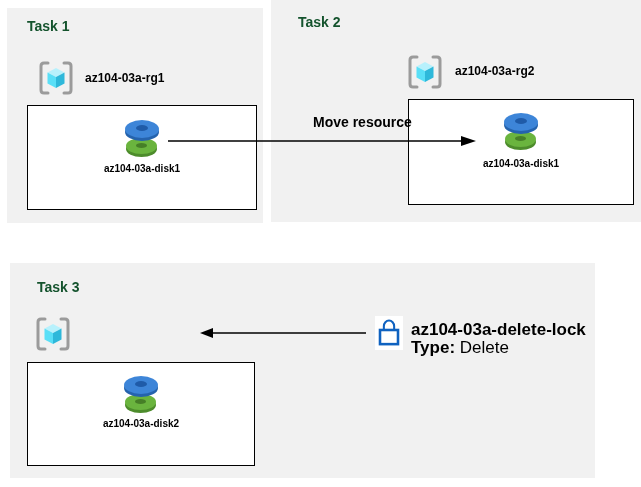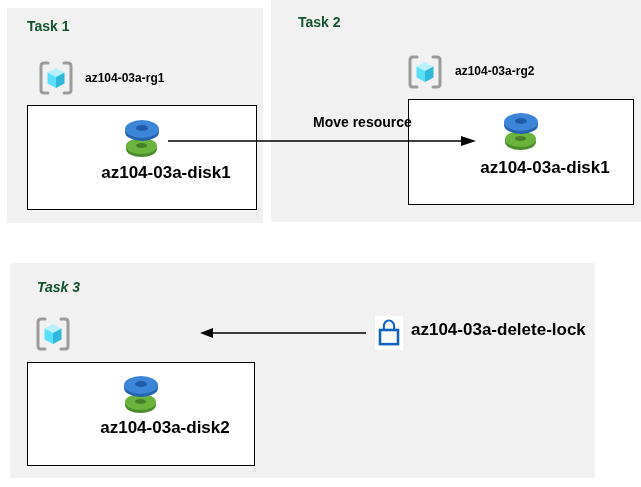--- a/index.html
+++ b/index.html
@@ -7,21 +7,21 @@
     position:relative;width:641px;height:487px;background:#ffffff;overflow:hidden;
     font-family:"Liberation Sans", sans-serif;color:#000;
   }
   .panel{position:absolute;background:#f1f1f1;}
   #task1{left:7px;top:8px;width:256px;height:215px;}
   #task2{left:271px;top:0;width:370px;height:222px;padding-left:24px;}
   #task3{left:10px;top:263px;width:585px;height:215px;}
   .task-title{position:absolute;font-size:14px;font-weight:bold;color:#14532d;}
   #task1 .task-title{left:20px;top:10px;}
   #task2 .task-title{left:27px;top:14px;}
-  #task3 .task-title{left:27px;top:16px;font-style:italic;}
+  #task3 .task-title{left:27px;top:16px;}
   .rg-icon{position:absolute;}
   #task1 .rg-icon{left:30px;top:51px;}
   #task2 .rg-icon{left:135px;top:53px;}
   #task3 .rg-icon{left:24px;top:52px;}
   .rg-label{position:absolute;font-size:12px;font-weight:bold;white-space:nowrap;}
   #task1 .rg-label{left:78px;top:63px;}
   #task2 .rg-label{left:184px;top:64px;}
   #task3 .rg-label{left:73px;top:64px;}
   .resource-box{position:absolute;background:#ffffff;border:1.5px solid #000;}
   #task1 .resource-box{left:20px;top:97px;width:228px;height:103px;}
@@ -31,21 +31,21 @@
   #task1 .disk-icon{top:14px;}
   #task2 .disk-icon{top:13px;}
   #task3 .disk-icon{top:13px;}
   .d{position:absolute;border-radius:50%;}
   .g-under{left:1px;top:21px;width:31px;height:16px;background:#4d8c2c;}
   .g-top{left:1px;top:18px;width:31px;height:16px;background:#6ab43e;}
   .g-hole{left:11px;top:23px;width:11px;height:5px;background:#467f27;}
   .b-under{left:0;top:3px;width:34px;height:18px;background:#2563ad;}
   .b-top{left:0;top:0;width:34px;height:18px;background:#3d85d8;}
   .b-hole{left:11px;top:5px;width:12px;height:6px;background:#1f5ba8;}
-  .resource-label{position:absolute;left:0;width:100%;text-align:center;font-size:17px;font-weight:bold;margin-left:24px;}
+  .resource-label{position:absolute;left:0;width:100%;text-align:center;font-size:10px;font-weight:bold;}
   #task1 .resource-label{top:57px;}
   #task2 .resource-label{top:58px;}
   #task3 .resource-label{top:55px;}
   .move-label{position:absolute;left:279px;top:114px;font-size:14px;font-weight:bold;white-space:nowrap;padding-left:34px;}
   .arrow-svg{position:absolute;}
   #move-arrow{left:168px;top:133px;}
   #lock-arrow{left:200px;top:325px;}
   .lock-bg{position:absolute;left:375px;top:316px;width:28px;height:34px;background:#ffffff;
     display:flex;align-items:center;justify-content:center;}
   .lock-text{position:absolute;left:411px;top:321px;font-size:17px;line-height:18px;white-space:nowrap;}
@@ -143,15 +143,16 @@
   </svg>
 
   <div class="lock-bg">
     <svg viewBox="0 0 28 34" width="24" height="30">
       <path d="M8 14 V9 a6 6.5 0 0 1 12 0 V14" fill="none" stroke="#0f62c0" stroke-width="2.4"></path>
       <rect x="3.5" y="13.5" width="21" height="16.5" fill="#ffffff" stroke="#0f62c0" stroke-width="3"></rect>
     </svg>
   </div>
   <div class="lock-text">
     <div class="lock-name">az104-03a-delete-lock</div>
+    <div class="lock-type"><span class="type-label">Type:</span> <span>Delete</span></div>
   </div>
 
 </div>
 
 </body></html>

